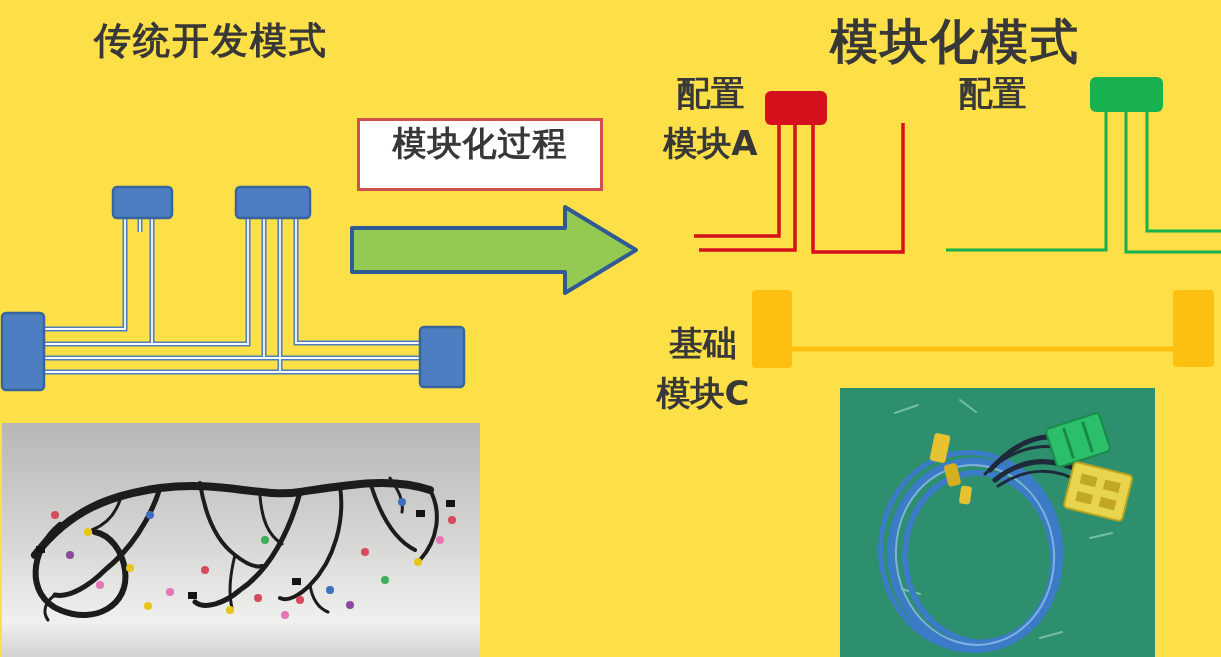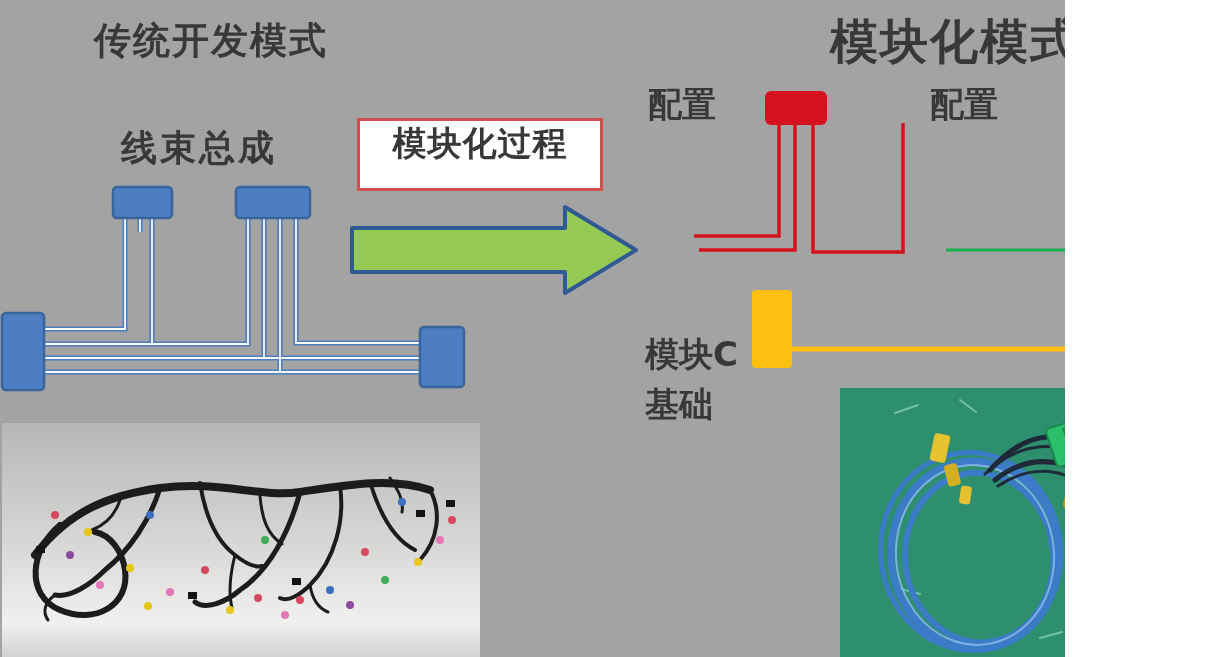--- a/index.html
+++ b/index.html
@@ -1,30 +1,30 @@
 <!DOCTYPE html>
 <html style="--text: #383838; --blue_fill: #4d7ec1; --blue_stroke: #38669c; --wire_blue: #4d7ebd; --arrow_fill: #95ca52; --arrow_stroke: #2f5a94; --process_box_border: #d05050; --module_a_red: #d6101c; --module_b_green: #17b24f; --module_c_yellow: #fdc010; --photo_left_bg: #c9c9c7; --photo_right_bg: #2e8f6e; --harness_black: #1c1c1c; --coil_blue: #3b7bc8;"><head>
 <meta charset="utf-8">
 <style>
   html,body{margin:0;padding:0;background:#ffffff;}
   .stage{
-    position:relative;width:1065px;height:657px;background:#a3a3a3;overflow:hidden;
+    position:relative;width:1221px;height:657px;background:#fde047;overflow:hidden;
     font-family:"DejaVu Sans","Liberation Sans",sans-serif;
     color:var(--text,#383838);
   }
   .abs{position:absolute;}
   .ttl{font-weight:bold;font-size:37px;letter-spacing:2px;white-space:nowrap;}
   .lbl{font-weight:bold;font-size:36px;letter-spacing:3px;white-space:nowrap;}
   .process-box{
     left:357px;top:118px;width:240px;height:67px;
     border:3px solid var(--process_box_border,#d05050);
     background:#ffffff;display:flex;align-items:flex-start;justify-content:center;
     font-weight:bold;font-size:34px;letter-spacing:1px;
   }
-  .mod-label{font-weight:bold;font-size:34px;line-height:50px;white-space:nowrap;margin-top:11px;}
+  .mod-label{font-weight:bold;font-size:34px;line-height:50px;text-align:center;white-space:nowrap;}
   svg{display:block;}
   
   .wire-outer{stroke:var(--wire_blue,#4d7ebd);stroke-width:5;fill:none;}
   .wire-inner{stroke:#fbfcfe;stroke-width:1.8;fill:none;}
   .cb{fill:var(--blue_fill,#4d7ec1);stroke:var(--blue_stroke,#38669c);stroke-width:2.5;}
   
   .arrow-shape{fill:var(--arrow_fill,#95ca52);stroke:var(--arrow_stroke,#2f5a94);stroke-width:4;stroke-linejoin:round;}
   
   .wr{stroke:var(--module_a_red,#d6101c);stroke-width:3.5;fill:none;}
   .cr{fill:var(--module_a_red,#d6101c);}
@@ -39,21 +39,20 @@
   .strand{stroke:#1e2a3a;fill:none;stroke-linecap:round;}
   .scratch{stroke:#8fd4b8;stroke-width:2;opacity:.7;stroke-linecap:round;}
 </style>
 </head>
 <body>
 
 <div class="stage">
 
   <div class="abs ttl" style="left:94px;top:16px;">传统开发模式</div>
 
-  <div class="abs lbl" style="left:121px;top:124px;">线束总成</div>
 
   <svg class="abs" style="left:0;top:178px;" width="500" height="232" viewBox="0 178 500 232" xmlns="http://www.w3.org/2000/svg" xmlns:xlink="http://www.w3.org/1999/xlink">
     <defs>
       <g id="lw">
         <path d="M40,329 H125 V218"></path>
         <path d="M40,344 H248 V218"></path>
         <path d="M152,344 V218"></path>
         <path d="M140,218 V232"></path>
         <path d="M40,358 H424"></path>
         <path d="M264,358 V218"></path>
@@ -75,29 +74,30 @@
   </div>
 
   <svg class="abs" style="left:345px;top:198px;" width="298" height="102" viewBox="345 198 298 102" xmlns="http://www.w3.org/2000/svg">
     <polygon class="arrow-shape" points="352,228 565,228 565,207 636,250 565,293 565,272 352,272"></polygon>
   </svg>
 
   <div class="abs ttl" style="left:830px;top:10px;font-size:48px;">模块化模式</div>
 
   <div class="abs mod-label" style="left:648px;top:68px;width:125px;">
     <div>配置</div>
+    <div>模块A</div>
   </div>
 
   <div class="abs mod-label" style="left:930px;top:68px;width:125px;">
     <div>配置</div>
   </div>
 
   <div class="abs mod-label" style="left:645px;top:318px;width:116px;">
+    <div>基础</div>
     <div>模块C</div>
-    <div>基础</div>
   </div>
 
   <svg class="abs" style="left:640px;top:60px;" width="581" height="350" viewBox="640 60 581 350" xmlns="http://www.w3.org/2000/svg">
     <g>
       <path class="wr" d="M779,124 V236 H694"></path>
       <path class="wr" d="M795,124 V250 H699"></path>
       <path class="wr" d="M813,124 V252 H903 V123"></path>
       <rect class="cr" x="765" y="91" width="62" height="34" rx="6"></rect>
     </g>
     <g>

